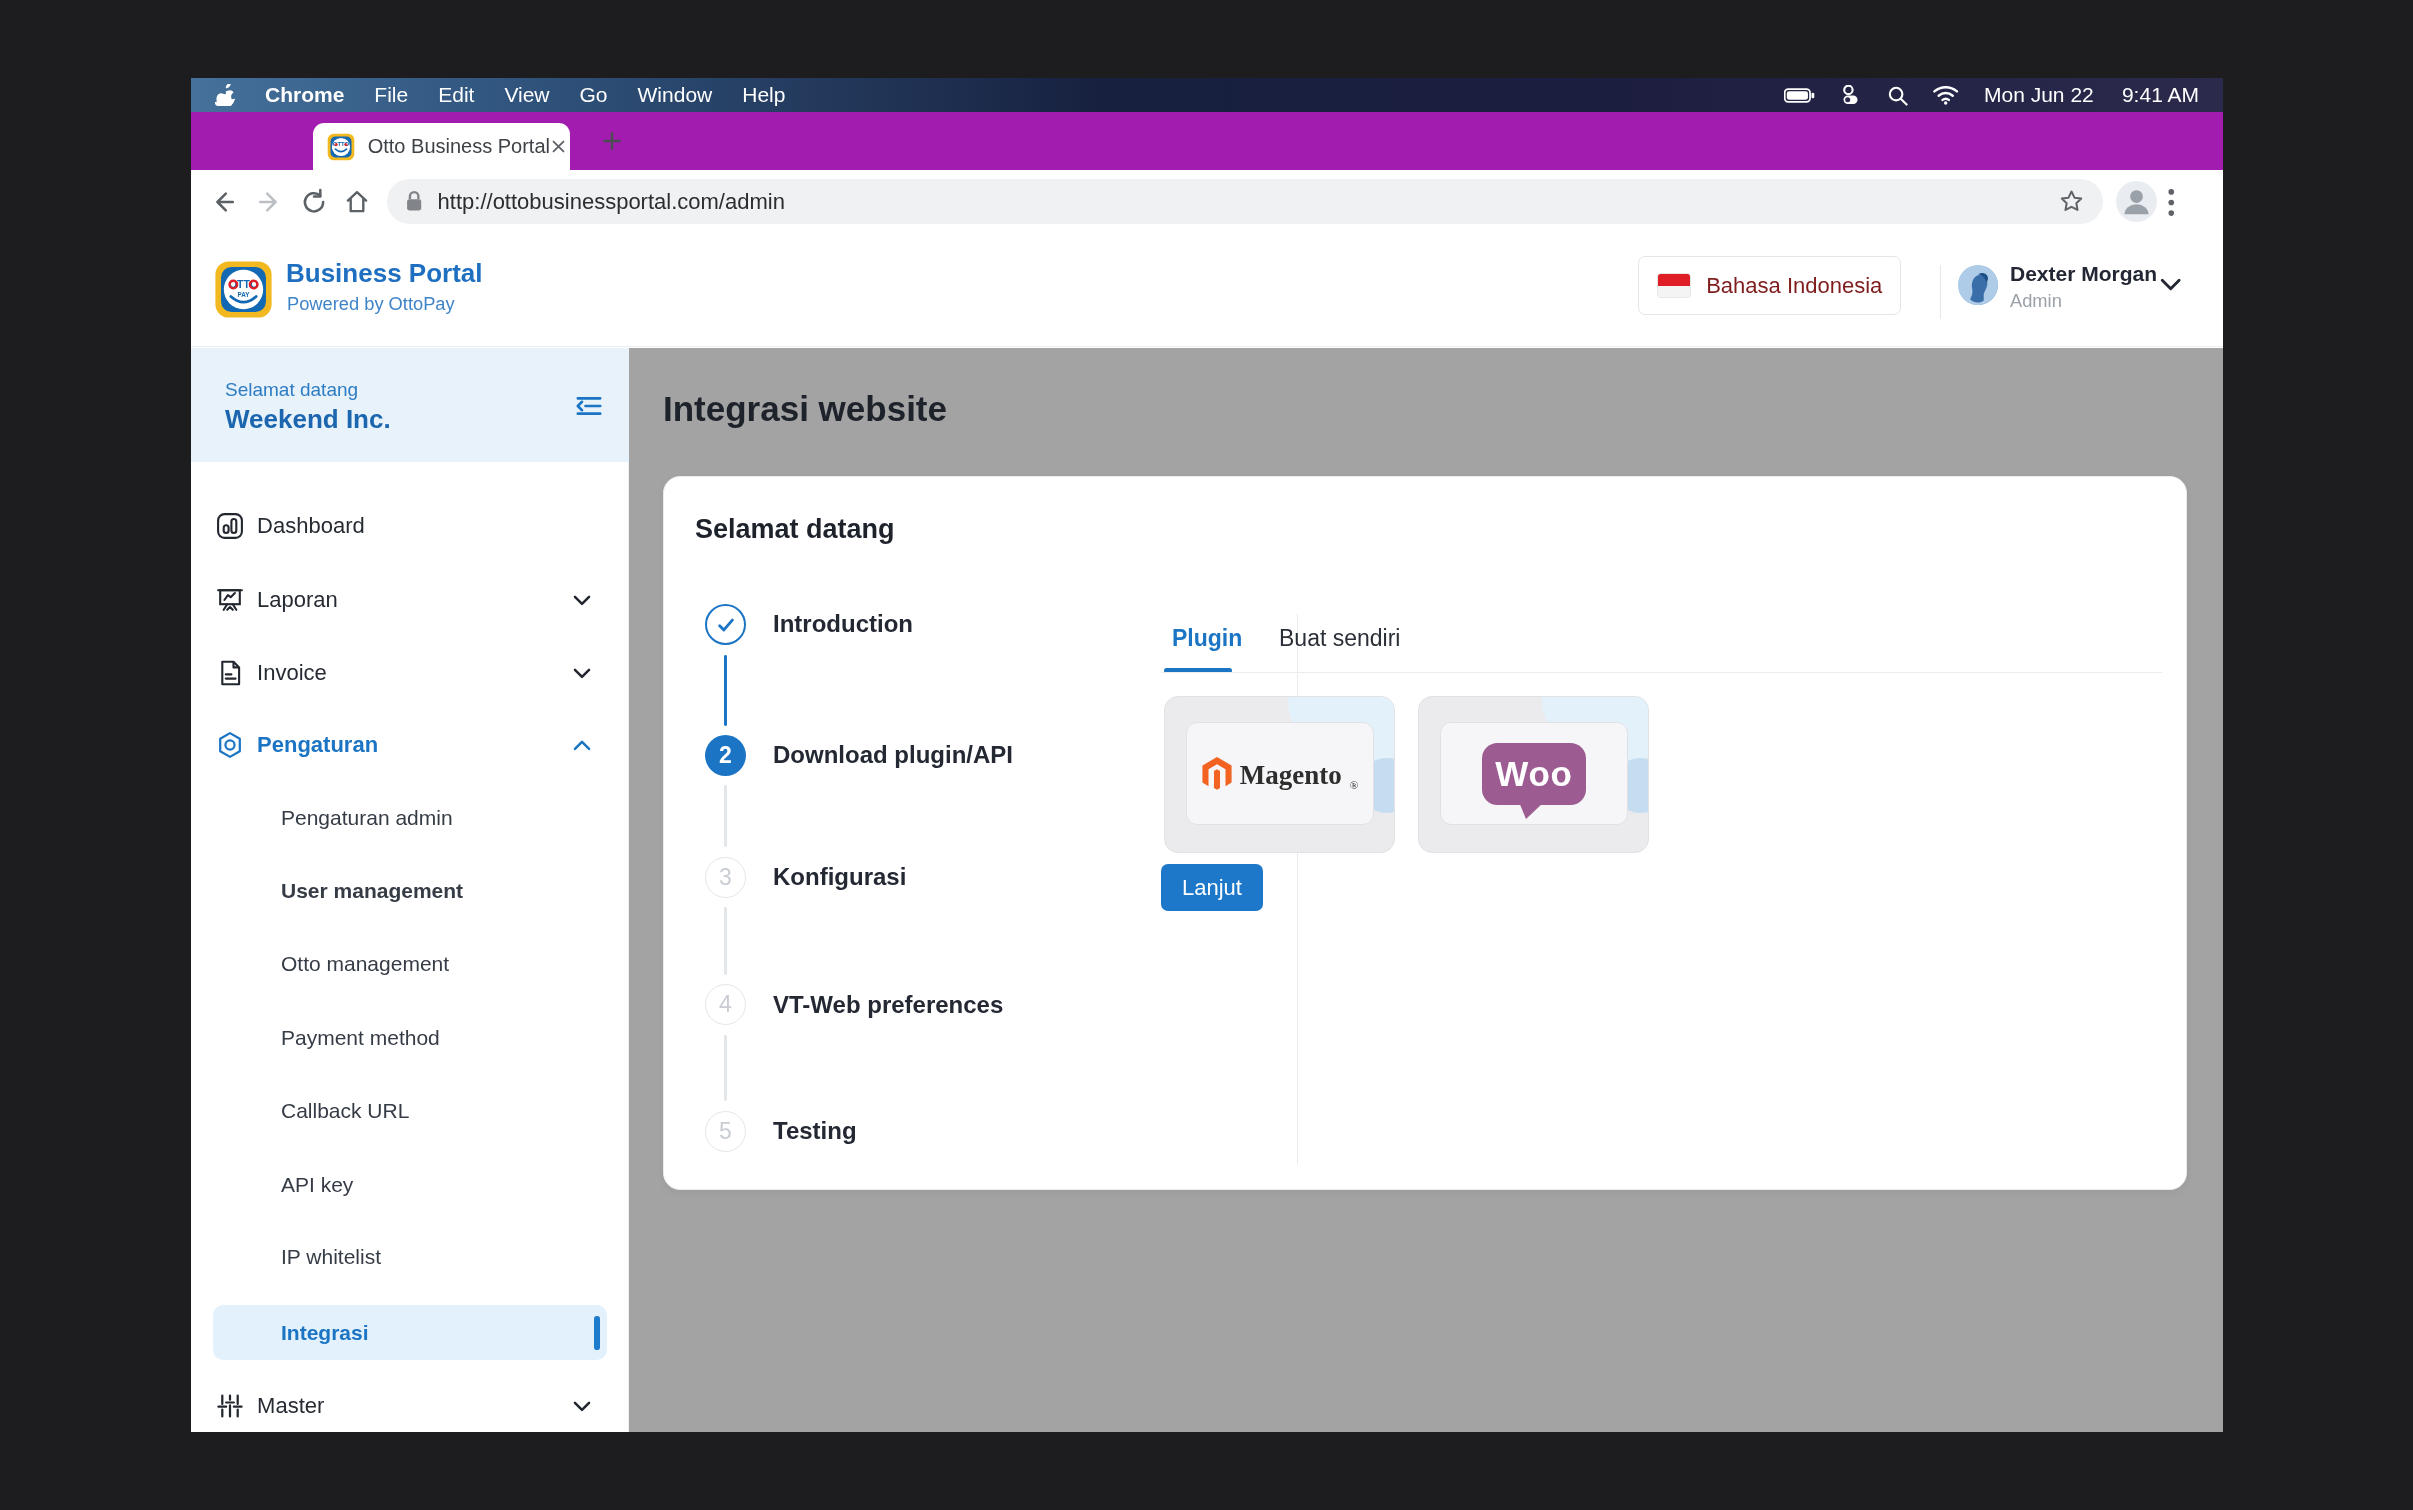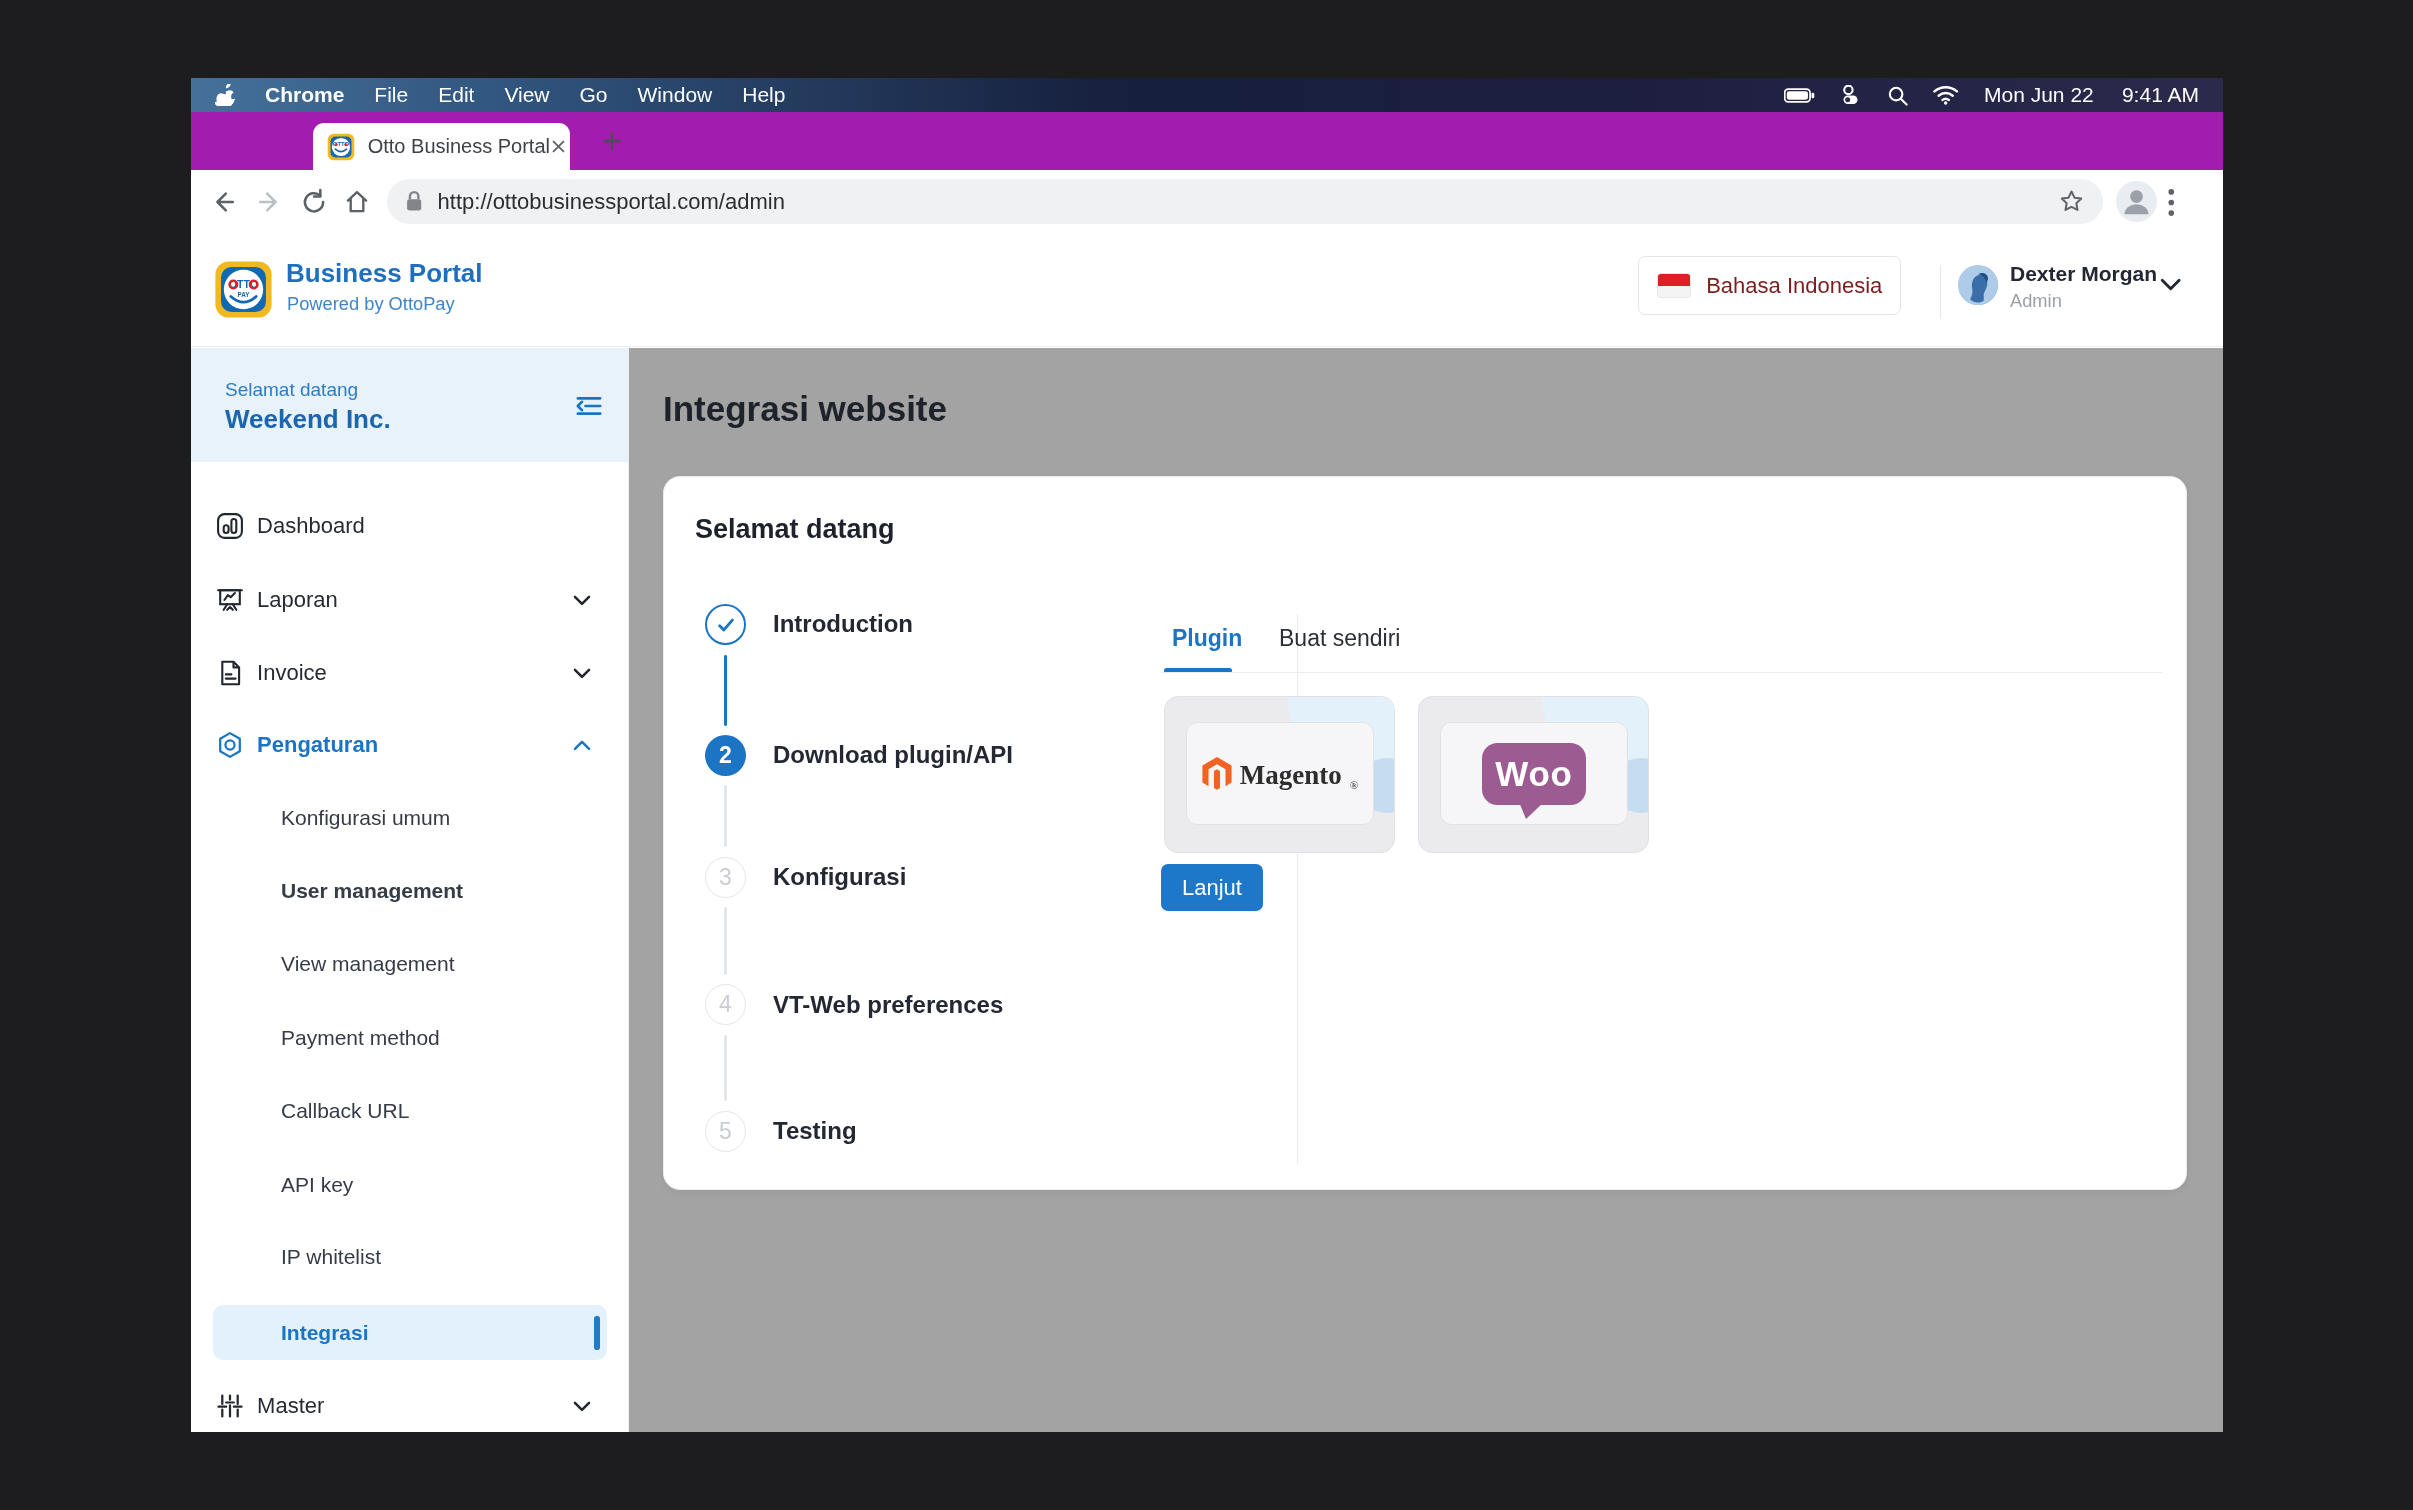--- a/index.html
+++ b/index.html
@@ -342,27 +342,27 @@
       </span>
       <span class="lbl">Pengaturan</span>
       <span class="chev">
         <svg width="20" height="12.7" viewBox="0 0 28 18">
             <path d="M4 14 L14 4 L24 14" fill="none" stroke="#1b74c4" stroke-width="3.6" stroke-linecap="round" stroke-linejoin="round"></path>
           </svg>
       </span>
     </div>
 
     <div class="abs sub-item" style="top:447px;">
-        <span>Konfigurasi umum</span>
+        <span>Pengaturan admin</span>
       </div>
     <div class="abs sub-item" style="top:520px;font-weight:bold;">
         <span>User management</span>
       </div>
     <div class="abs sub-item" style="top:593px;">
-        <span>View management</span>
+        <span>Otto management</span>
       </div>
     <div class="abs sub-item" style="top:667px;">
         <span>Payment method</span>
       </div>
     <div class="abs sub-item" style="top:740px;">
         <span>Callback URL</span>
       </div>
     <div class="abs sub-item" style="top:814px;">
         <span>API key</span>
       </div>

